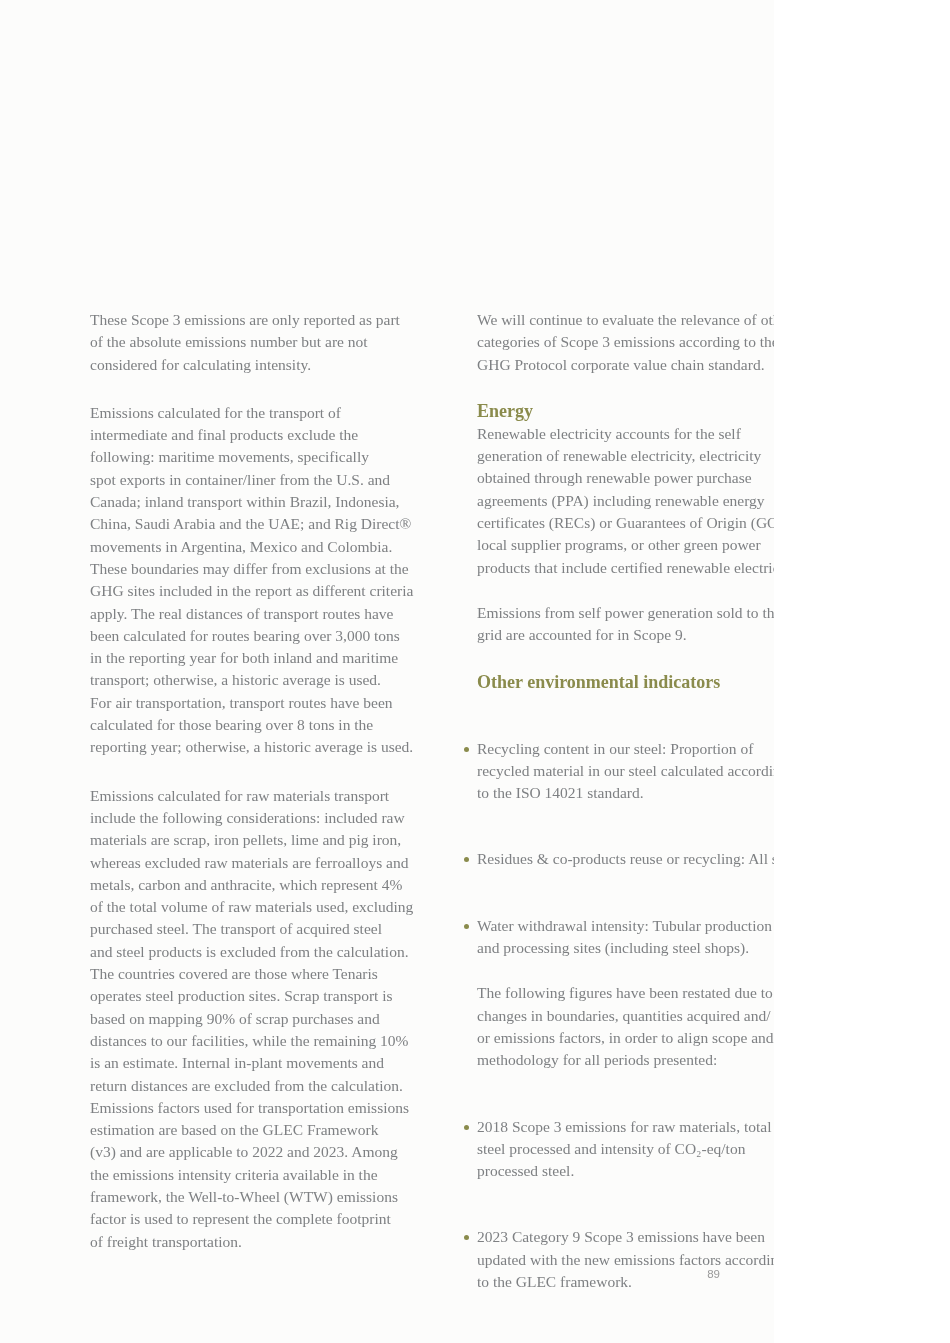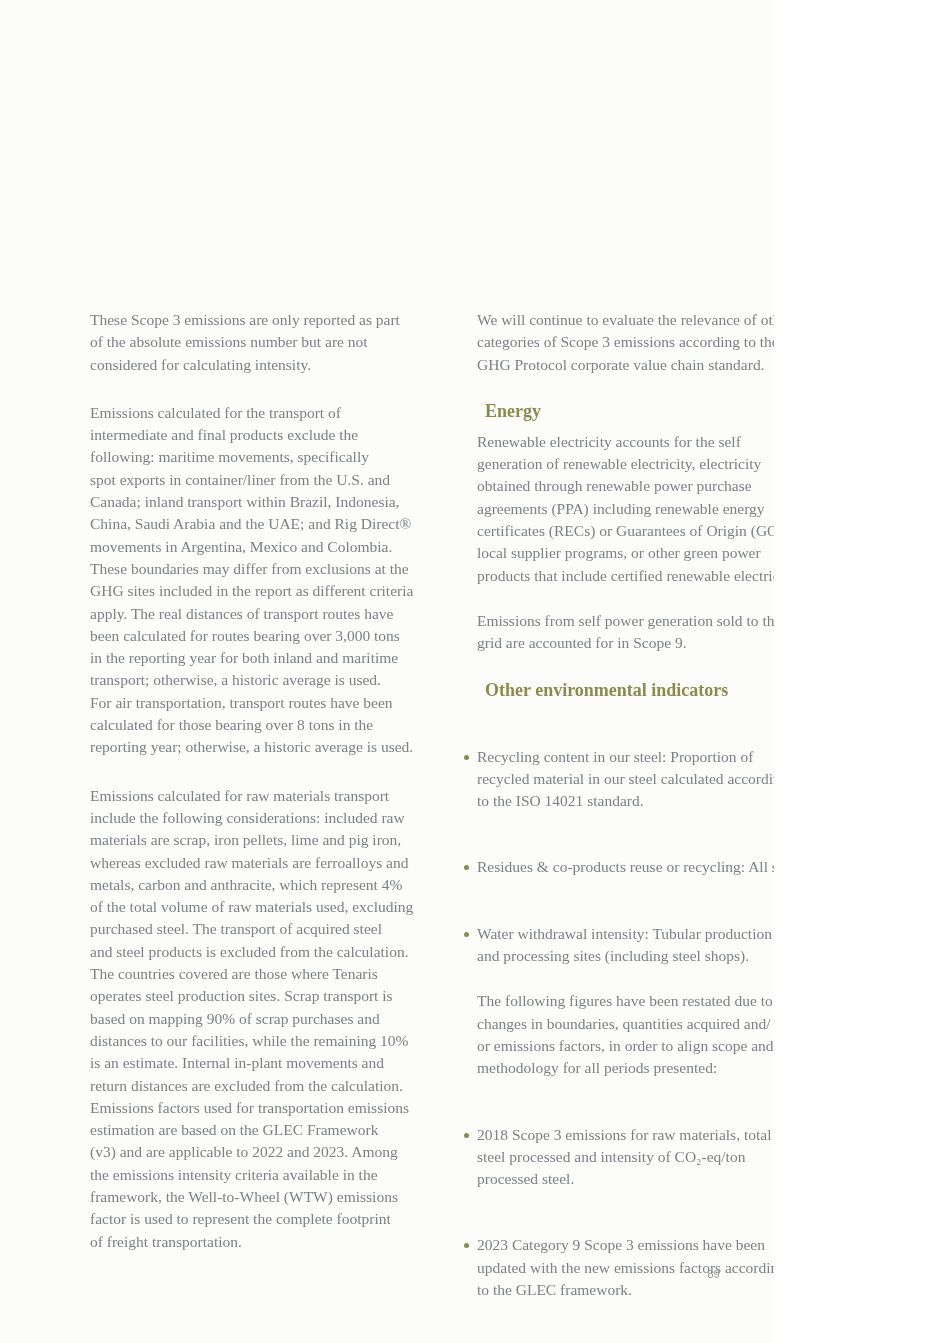--- a/index.html
+++ b/index.html
@@ -22,21 +22,21 @@
   .col-right { left: 477px; width: 420px; }
   .para {
     margin: 0 0 26px 0;
     white-space: pre-line;
   }
   .col-right .para { margin-bottom: 23px; }
   .section-heading {
     font-size: 18px;
     line-height: 24px;
     font-weight: bold;
-    margin: 8px;
+    margin: 0;
     color: #8a8b4c;
   }
   ul.bullets {
     list-style: none;
     margin: 0 0 23px 0;
     padding: 0;
   }
   ul.bullets li { position: relative; }
   .bullet-text { display: block; white-space: pre-line; margin-top: 44px; }
   .bullet-dot {

